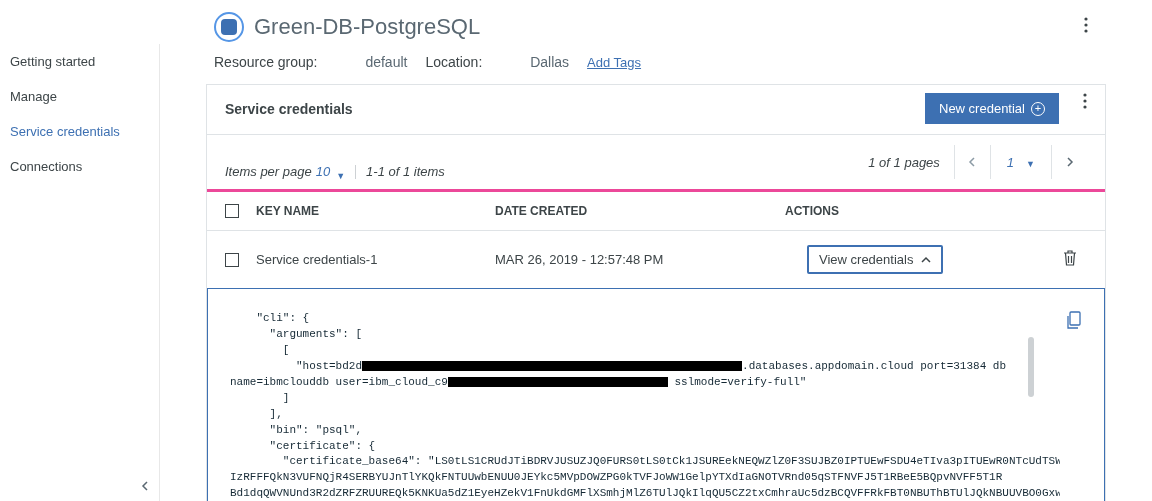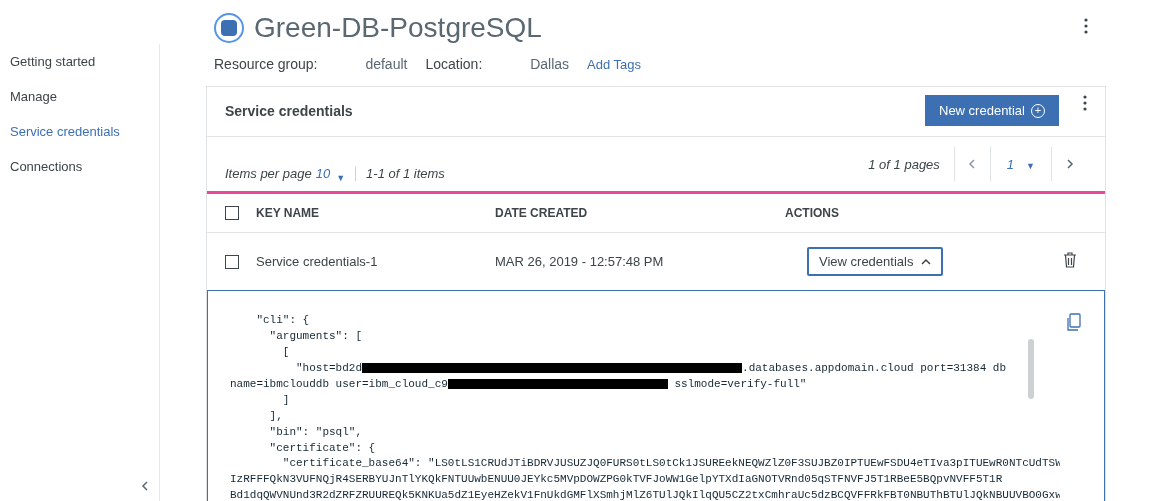--- a/index.html
+++ b/index.html
@@ -61,41 +61,41 @@
       justify-content: center;
       margin-right: 10px;
     }
     .db-icon-inner {
       width: 16px;
       height: 16px;
       background: #3d70b2;
       border-radius: 4px;
     }
     .title {
-      font-size: 28px;
+      font-size: 22px;
       font-weight: 300;
       color: #5a6872;
     }
     .overflow-right {
       margin-left: auto;
       padding-right: 10px;
       cursor: pointer;
       color: #3d4548;
       font-size: 18px;
     }
     .meta-row {
       display: flex;
       align-items: center;
       padding: 6px 54px 14px 54px;
       font-size: 14px;
       gap: 18px;
     }
     .meta-label { color: #3d4548; font-weight: 400; }
     .meta-val { color: #5a6872; margin-left: 44px; }
-    .add-tags { color: #3d70b2; font-size: 13px; cursor: pointer; }
+    .add-tags { color: #3d70b2; font-size: 13px; text-decoration: underline; cursor: pointer; }
     .content {
       padding: 0 46px 0 46px;
     }
     .card {
       border: 1px solid #dfe3e6;
       background: #fff;
     }
     .card-header {
       display: flex;
       align-items: center;

